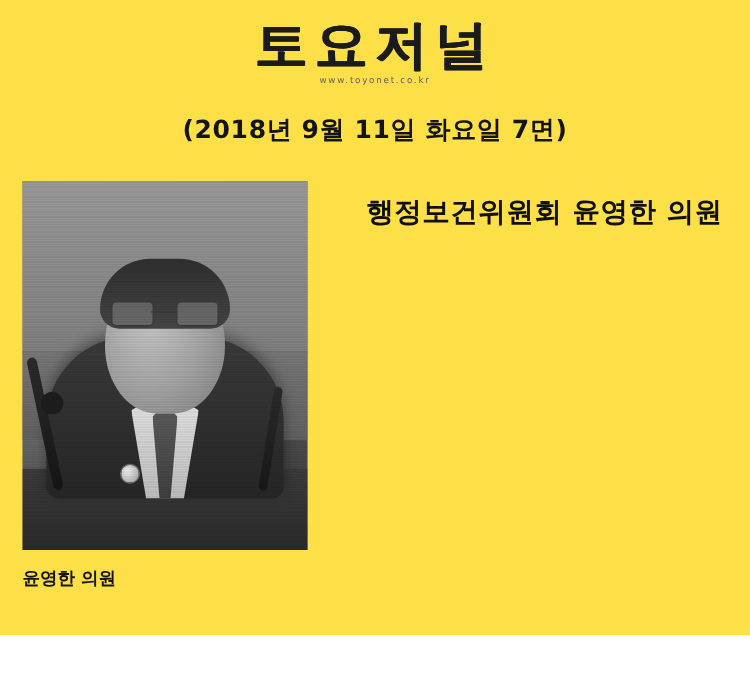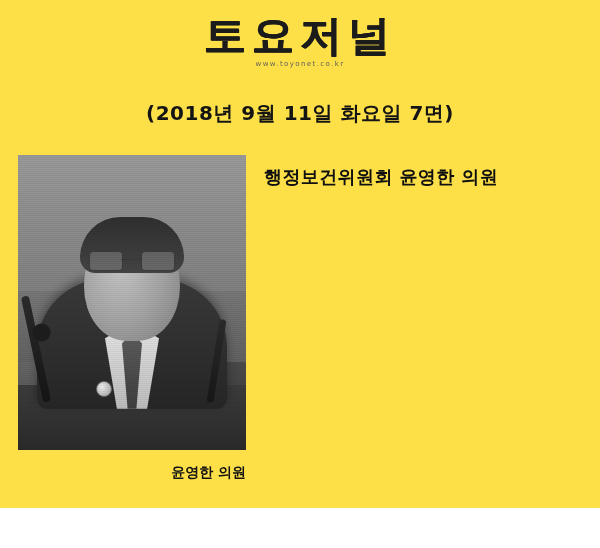--- a/index.html
+++ b/index.html
@@ -44,21 +44,21 @@
     font-size: 7px;
     letter-spacing: 1.4px;
     color: #5e5e5e;
     text-align: center;
   }
 
   
   .dateline {
     width: 100%;
     text-align: center;
-    margin-top: 32px;
+    margin-top: 22px;
     font-size: 20px;
     font-weight: bold;
     color: #141414;
     letter-spacing: 0.5px;
   }
 
   
   .content {
     position: relative;
     margin-top: 28px;
@@ -242,37 +242,37 @@
   .photo-grain {
     position: absolute;
     inset: 0;
     background-image:
       repeating-linear-gradient(0deg, rgba(0,0,0,0.055) 0px, rgba(0,0,0,0.055) 1px, rgba(255,255,255,0) 1px, rgba(255,255,255,0) 2px);
     mix-blend-mode: multiply;
     pointer-events: none;
   }
   .photo-caption {
     width: 228px;
-    text-align: right;
+    text-align: left;
     margin-top: 14px;
     font-size: 14px;
     font-weight: bold;
     color: #141414;
   }
 
   
   .text-col {
     flex: 1 1 auto;
     padding-left: 12px;
     padding-right: 8px;
     box-sizing: border-box;
   }
   .article-title {
-    text-align: left;
-    font-size: 18px;
+    text-align: right;
+    font-size: 22px;
     font-weight: bold;
     color: #101010;
     letter-spacing: 0.4px;
     margin-top: 10px;
     margin-bottom: 14px;
   }
   .qa-list {
     margin: 0;
     padding: 0;
     list-style: none;

